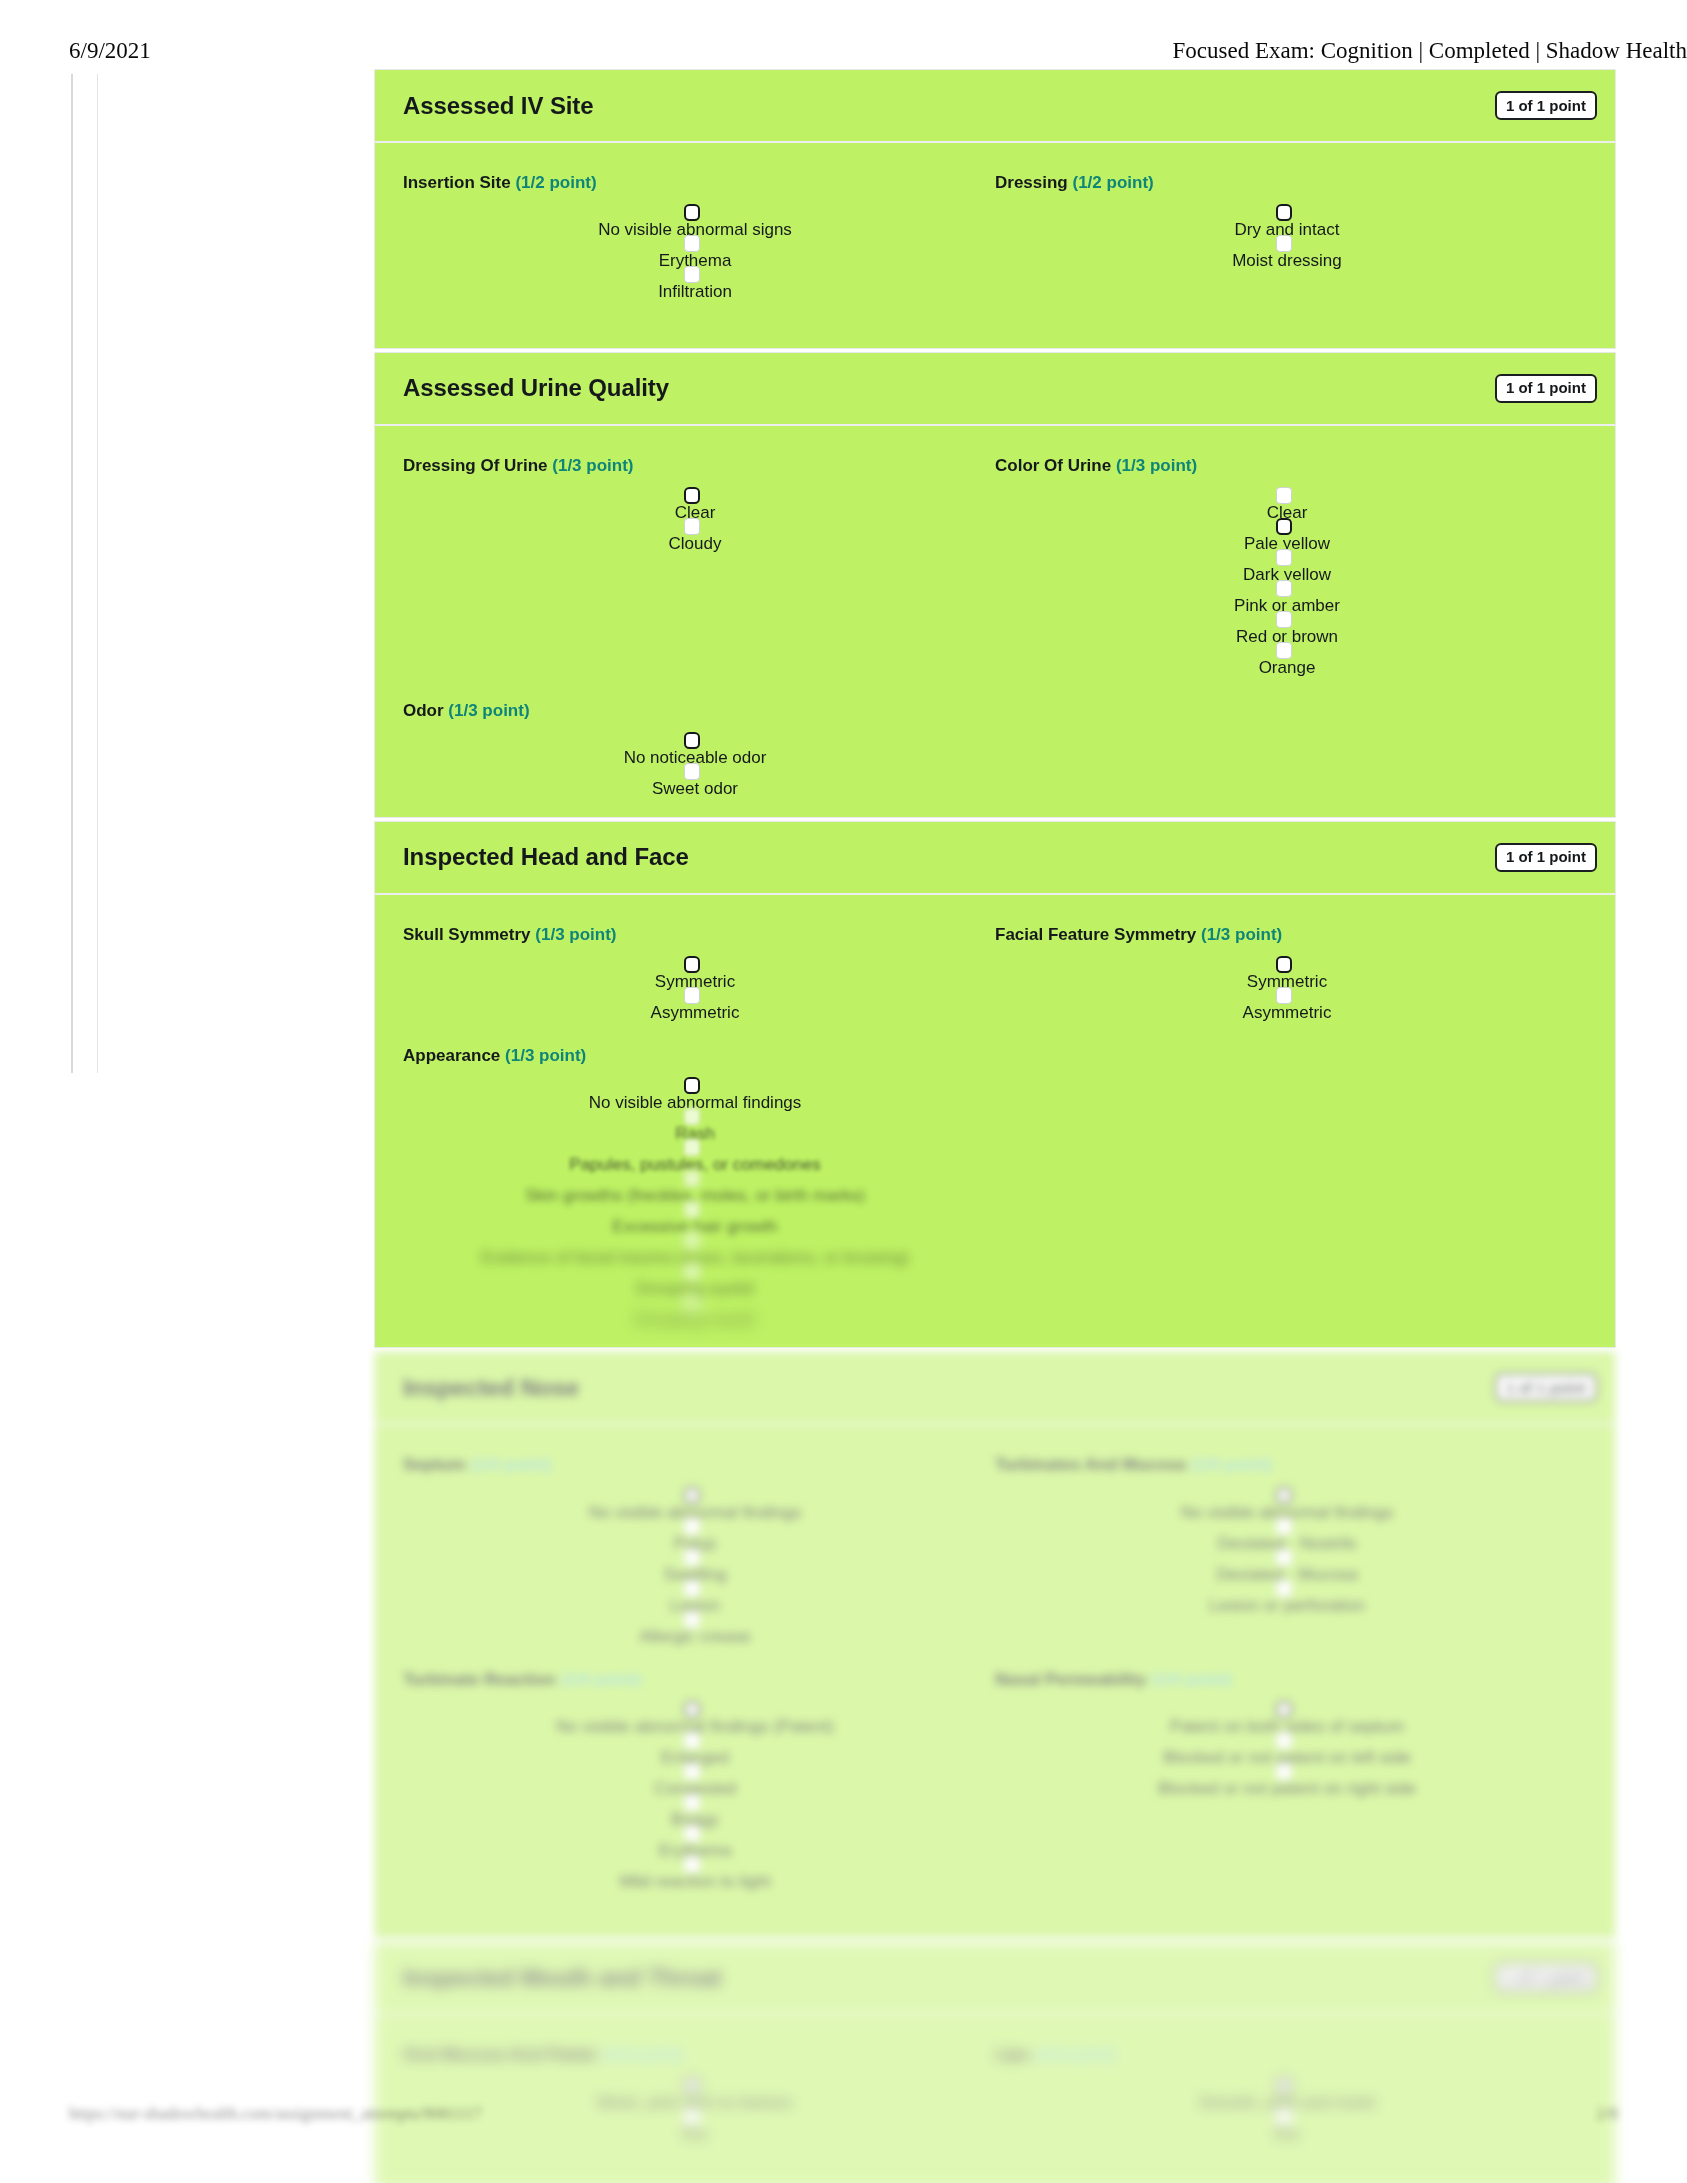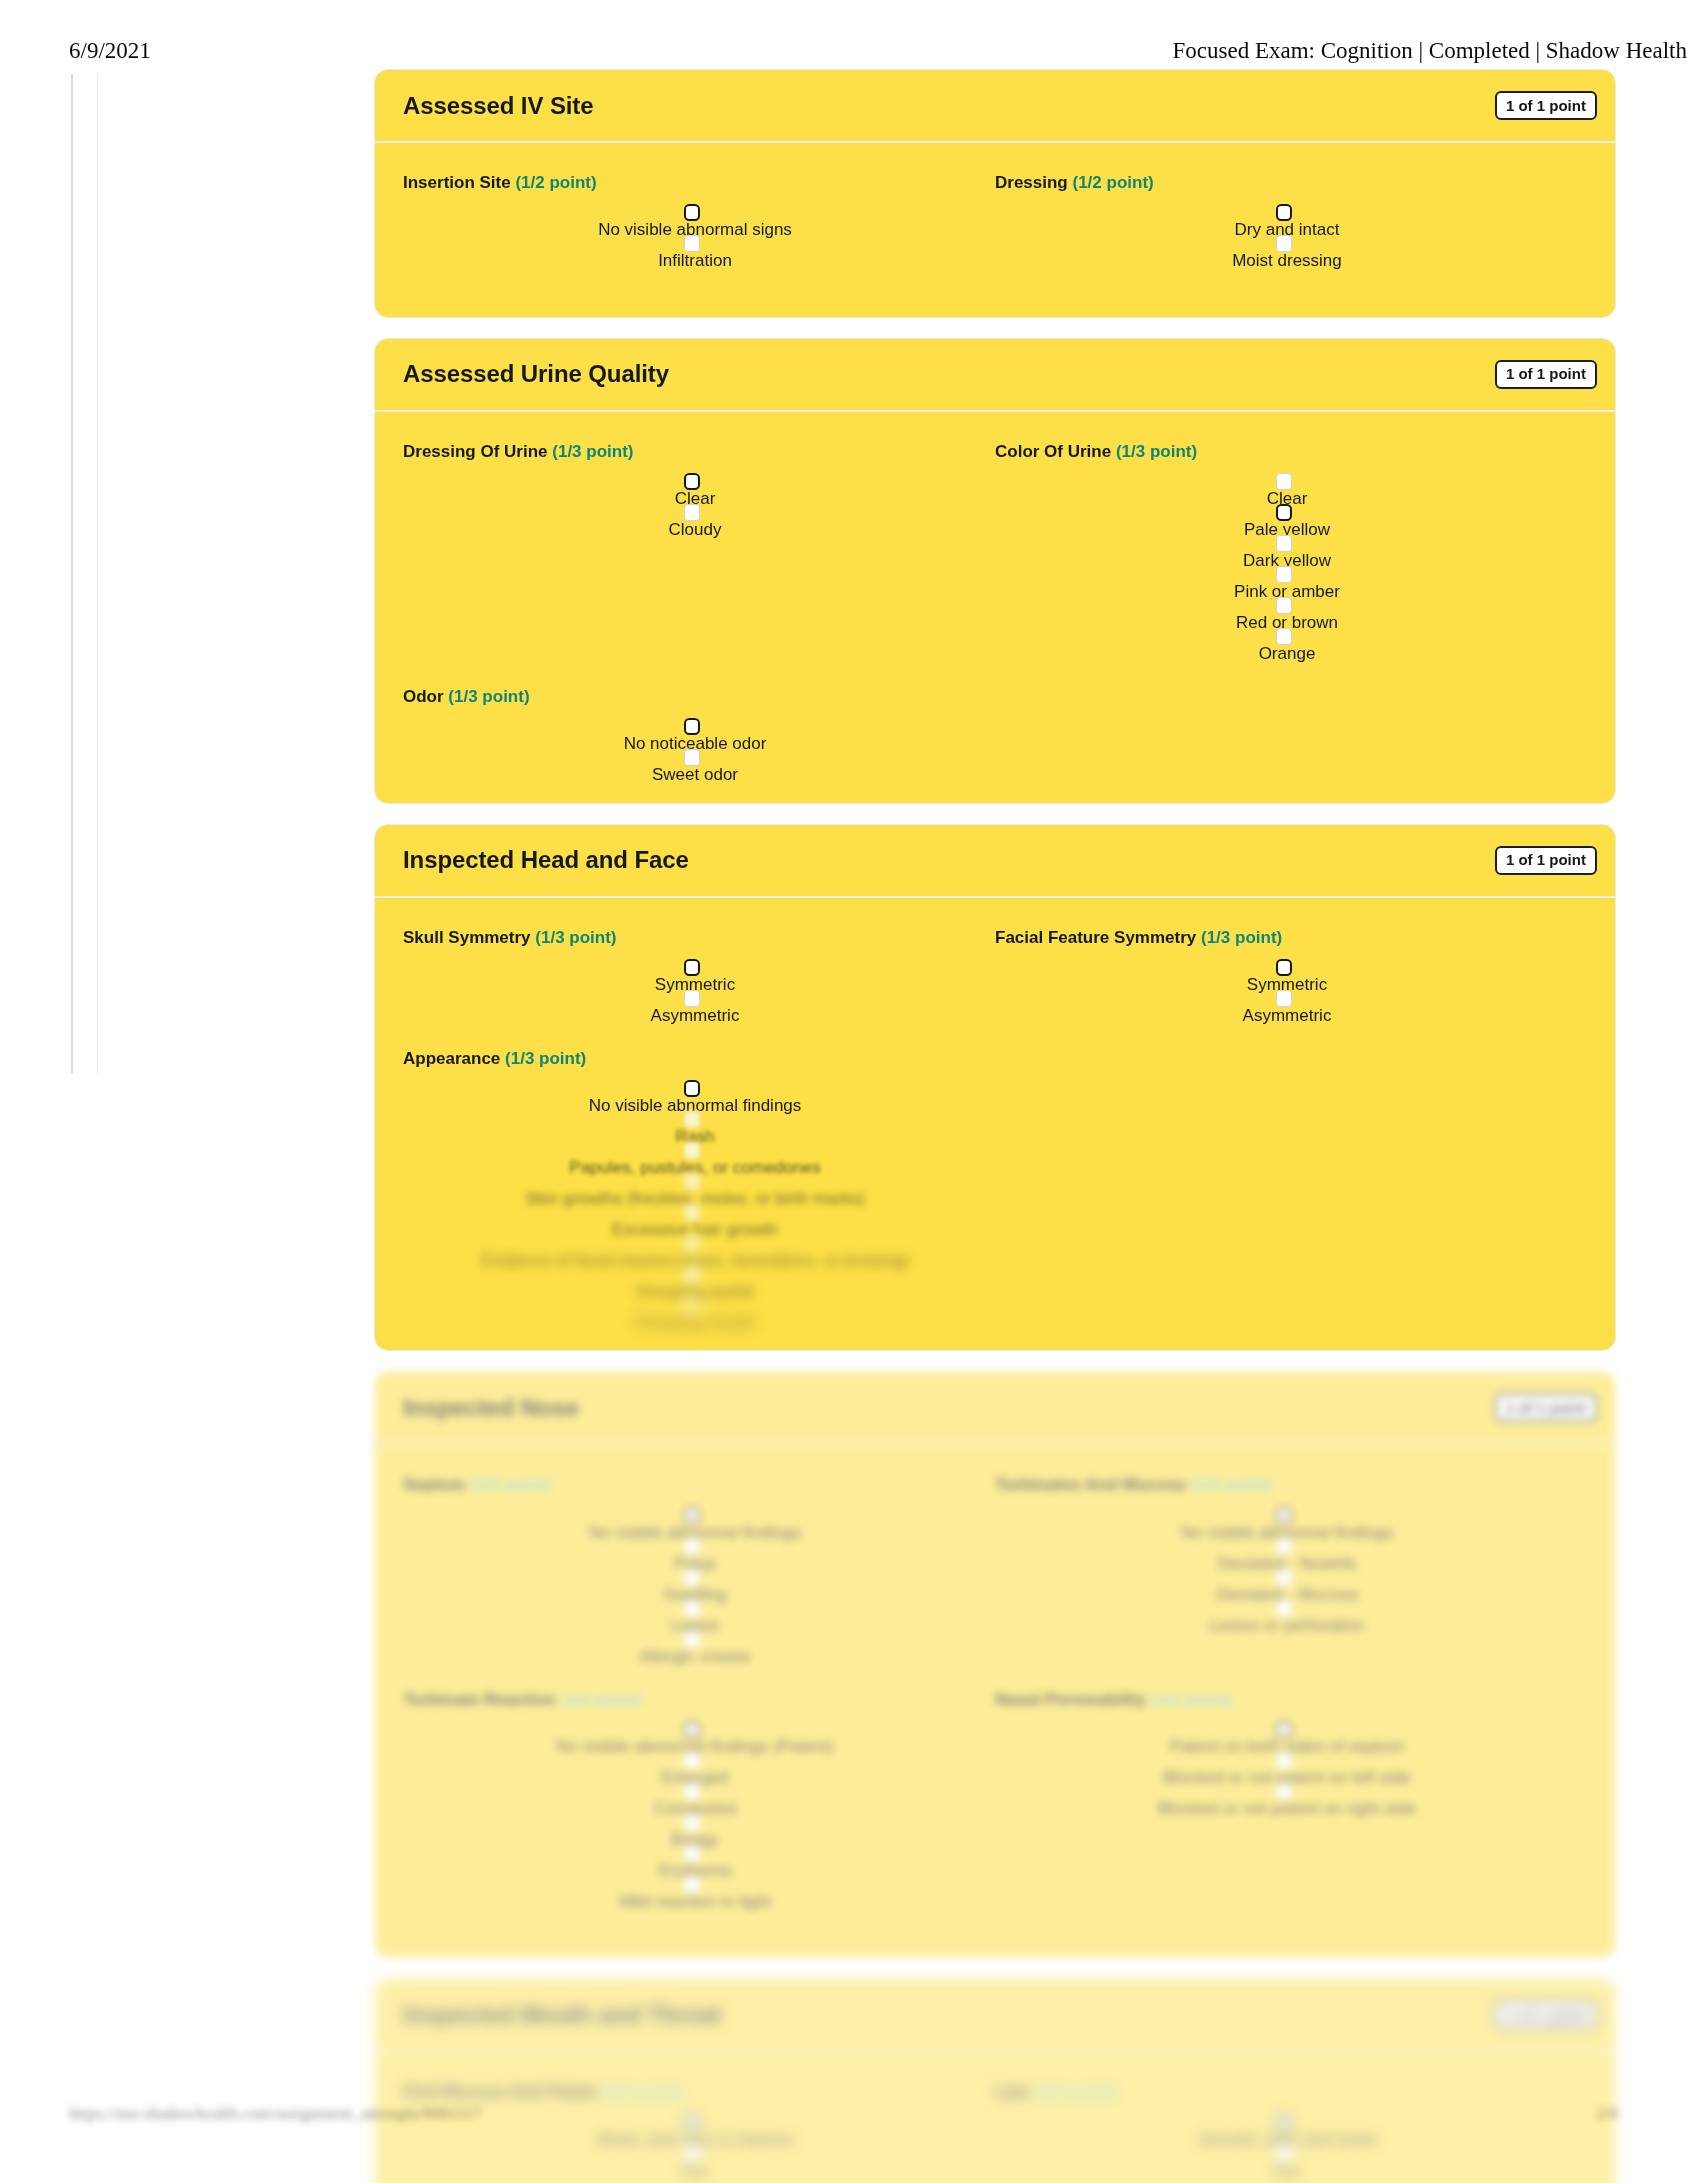--- a/index.html
+++ b/index.html
@@ -54,24 +54,24 @@
   .content {
     position: absolute;
     left: 374px;
     top: 69px;
     width: 1242px;
   }
 
   
   .card {
     position: relative;
-    background: #fde047;
+    background: #bef264;
     border: 1.3px solid #e7e9eb;
-    border-radius: 14px;
-    margin-bottom: 20px;
+    border-radius: 1px;
+    margin-bottom: 3px;
     box-sizing: border-box;
   }
   .card-head {
     position: relative;
     height: 73px;
     padding: 0 18.5px 0 28px;
     display: flex;
     align-items: center;
     justify-content: space-between;
     border-bottom: 2px solid #eceef0;
@@ -202,20 +202,24 @@
       <div class="card-body">
         <div class="grid">
           <div class="group">
             <div class="group-label"><span>Insertion Site</span> <span class="pts">(1/2 point)</span></div>
             <div class="opt sel">
               <span class="cb"></span>
               <span class="opt-label">No visible abnormal signs</span>
             </div>
             <div class="opt">
               <span class="cb"></span>
+              <span class="opt-label">Erythema</span>
+            </div>
+            <div class="opt">
+              <span class="cb"></span>
               <span class="opt-label">Infiltration</span>
             </div>
           </div>
           <div class="group">
             <div class="group-label"><span>Dressing</span> <span class="pts">(1/2 point)</span></div>
             <div class="opt sel">
               <span class="cb"></span>
               <span class="opt-label">Dry and intact</span>
             </div>
             <div class="opt">

